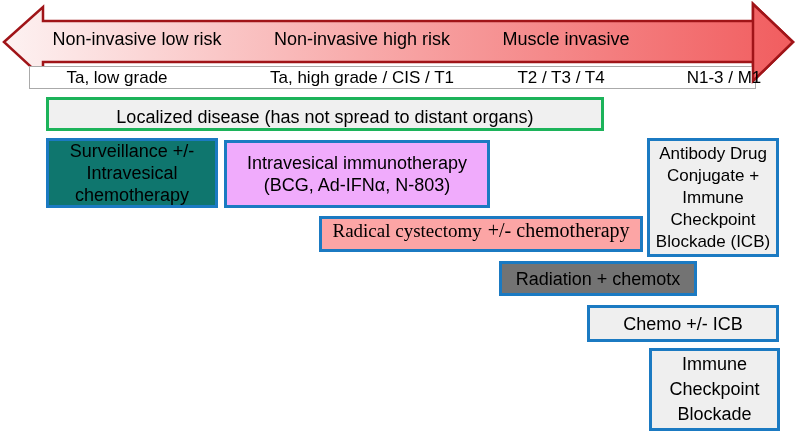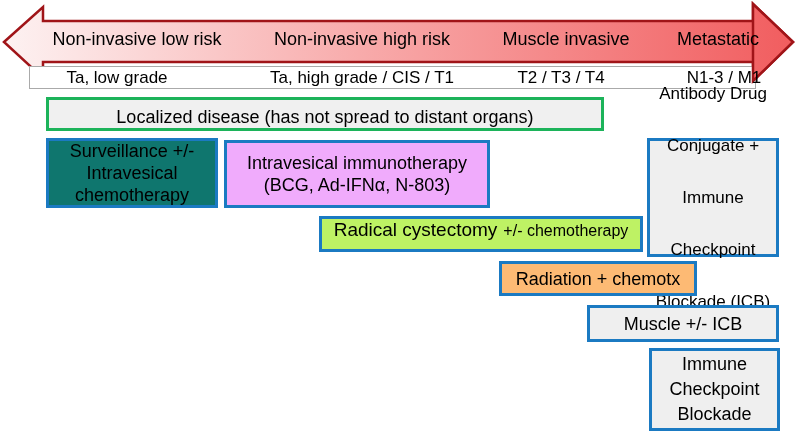--- a/index.html
+++ b/index.html
@@ -29,25 +29,25 @@
   }
 
   .tbox {
     position:absolute; box-sizing:border-box; border:3px solid #1b7ac2;
     background:#efefef; display:flex; flex-direction:column;
     align-items:center; justify-content:center; text-align:center;
     font-size:18px; line-height:22px;
   }
   #t-surv     { left:46px;  top:138px; width:172px; height:70px; }
   #t-immuno   { left:224px; top:140px; width:266px; height:68px; }
-  #t-adc      { left:647px; top:138px; width:132px; height:119px; font-size:17px; line-height:22px;gap:30px; }
+  #t-adc      { left:647px; top:138px; width:132px; height:119px; font-size:17px; line-height:22px; }
   #t-radical  { left:319px; top:216px; width:324px; height:36px;
                 flex-direction:row; align-items:baseline; gap:6px;
                 font-size:19px; white-space:nowrap; }
-  #t-radical .suffix { font-size:16px; }
+  #t-radical .suffix { font-size:20px; }
   #t-radiation{ left:499px; top:261px; width:198px; height:35px; white-space:nowrap; }
   #t-chemo    { left:587px; top:305px; width:192px; height:37px; white-space:nowrap; }
   #t-icb      { left:649px; top:348px; width:131px; height:83px; line-height:25px; }
 </style>
 </head>
 <body>
 
 <div class="canvas">
 
   <svg class="arrow-svg" width="797" height="95" viewBox="0 0 797 95">
@@ -59,21 +59,20 @@
       </linearGradient>
     </defs>
     <path d="M 4 42 L 43 7 L 43 21 L 753 21 L 753 4 L 793 42 L 753 81 L 753 62 L 43 62 L 43 78 Z" fill="url(#ag)" stroke-width="2.5" stroke="#a01418"></path>
     <rect x="29.5" y="66.5" width="726" height="22" fill="#ffffff" stroke="#aaaaaa"></rect>
     <path d="M 753 4 L 793 42 L 753 81 Z" fill="url(#ag)" stroke-width="2.5" stroke="#a01418"></path>
   </svg>
 
   <div class="arrow-label" id="al0">Non-invasive low risk</div>
   <div class="arrow-label" id="al1">Non-invasive high risk</div>
   <div class="arrow-label" id="al2">Muscle invasive</div>
-  <div class="arrow-label" id="al3">Metastatic</div>
 
   <div class="stage-label" id="sl0">Ta, low grade</div>
   <div class="stage-label" id="sl1">Ta, high grade / CIS / T1</div>
   <div class="stage-label" id="sl2">T2 / T3 / T4</div>
   <div class="stage-label" id="sl3">N1-3 / M1</div>
 
   <div class="localized" style="border-color: rgb(28, 179, 90);">
     <span>Localized disease (has not spread to distant organs)</span>
   </div>
 
@@ -89,31 +88,31 @@
   </div>
 
   <div class="tbox" id="t-adc" style="border-color: rgb(27, 122, 194); background: rgb(239, 239, 239);">
     <div>Antibody Drug</div>
     <div>Conjugate +</div>
     <div>Immune</div>
     <div>Checkpoint</div>
     <div>Blockade (ICB)</div>
   </div>
 
-  <div class="tbox" id="t-radical" style="border-color: rgb(27, 122, 194); background: #bef264;">
+  <div class="tbox" id="t-radical" style="border-color: rgb(27, 122, 194); background: #fca5a5; font-family: Liberation Serif, serif;">
     <span class="main">Radical cystectomy</span>
     <span class="suffix">+/- chemotherapy</span>
   </div>
 
-  <div class="tbox" id="t-radiation" style="border-color: rgb(27, 122, 194); background: #fdba74;">
+  <div class="tbox" id="t-radiation" style="border-color: rgb(27, 122, 194); background: #737373;">
     <div>Radiation + chemotx</div>
   </div>
 
   <div class="tbox" id="t-chemo" style="border-color: rgb(27, 122, 194); background: rgb(239, 239, 239);">
-    <div>Muscle +/- ICB</div>
+    <div>Chemo +/- ICB</div>
   </div>
 
   <div class="tbox" id="t-icb" style="border-color: rgb(27, 122, 194); background: rgb(239, 239, 239);">
     <div>Immune</div>
     <div>Checkpoint</div>
     <div>Blockade</div>
   </div>
 
 </div>
 

